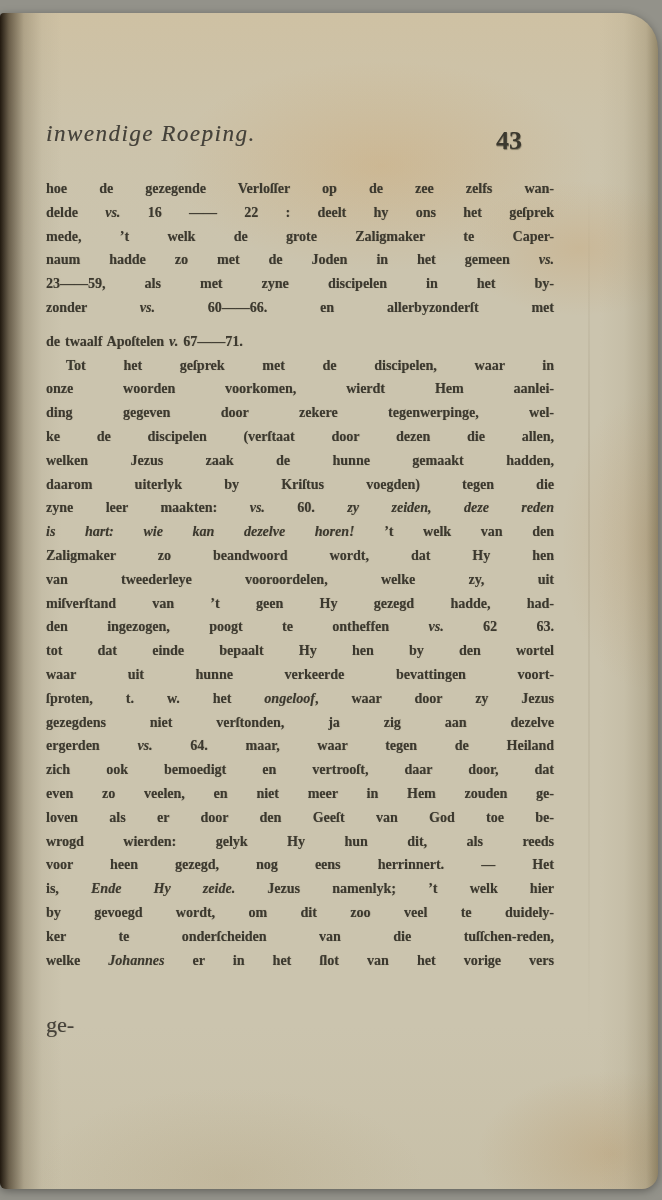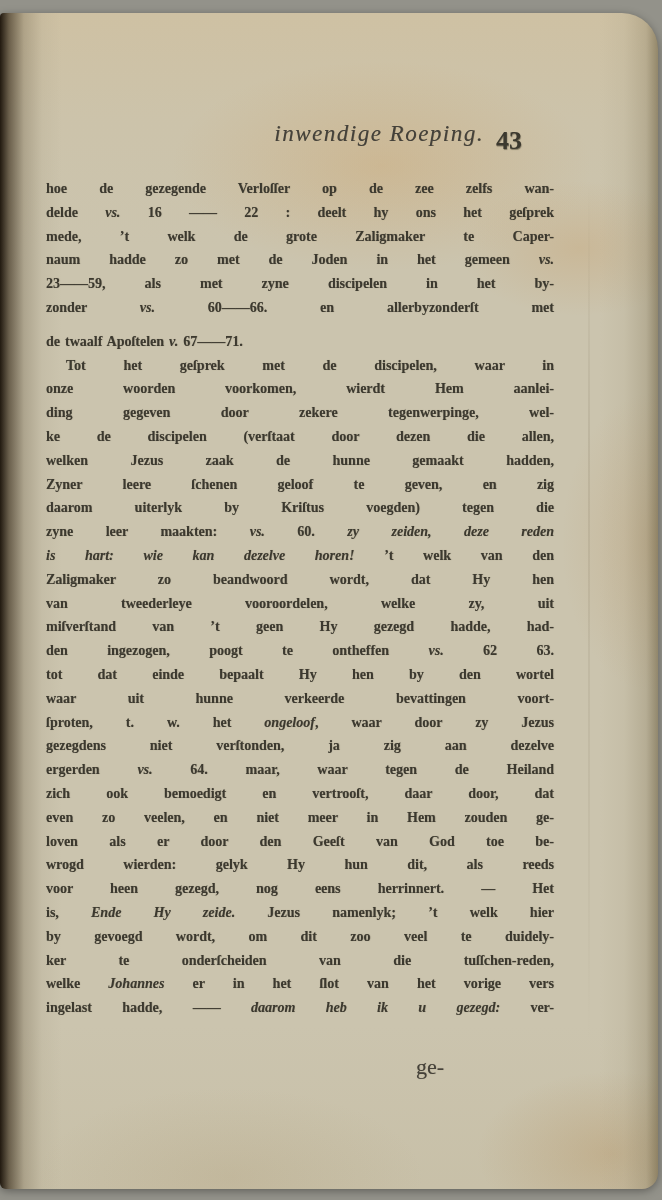--- a/index.html
+++ b/index.html
@@ -39,21 +39,21 @@
     background: linear-gradient(180deg, rgba(120,108,84,0), rgba(120,108,84,0.16) 30%, rgba(120,108,84,0.10) 70%, rgba(120,108,84,0));
   }
 
   .running-header {
     position: absolute;
     left: 46px; top: 108px;
     width: 508px; height: 34px;
   }
   .running-title {
     position: absolute; left: 0; right: 70px;
-    text-align: right;
+    text-align: left;
     font-style: italic;
     font-size: 23px;
     letter-spacing: 1.5px;
     color: #44413a;
     text-shadow: 0.4px 0.4px 0.6px rgba(62,56,40,0.45);
   }
   .page-number {
     position: absolute; right: 32px; top: 5px;
     font-size: 26px;
     font-weight: bold;
@@ -76,23 +76,23 @@
     text-align-last: justify;
     white-space: normal;
     word-spacing: 1.5px;
   }
   .line.no-just { text-align-last: left; margin-top: 10px; }
   .line.indent { text-indent: 20px; }
   .it { font-style: italic; }
 
   .catchword-row {
     position: absolute;
-    left: 46px; top: 1041px;
+    left: 46px; top: 999px;
     width: 508px;
-    text-align: right;
+    text-align: left;
     padding-right: 0;
     box-sizing: border-box;
   }
   .catchword {
     display: inline-block;
     margin-right: 110px;
     font-size: 22px;
     color: #46423a;
     text-shadow: 0.4px 0.4px 0.7px rgba(58,52,38,0.4);
   }
@@ -115,21 +115,20 @@
         <div class="line"><span>mede, ’t welk de grote Zaligmaker te Caper-</span></div>
         <div class="line"><span>naum hadde zo met de Joden in het gemeen </span><span class="it">vs.</span></div>
         <div class="line"><span>23——59, als met zyne discipelen in het by-</span></div>
         <div class="line"><span>zonder </span><span class="it">vs.</span><span> 60——66. en allerbyzonderſt met</span></div>
         <div class="line no-just"><span>de twaalf Apoſtelen </span><span class="it">v.</span><span> 67——71.</span></div>
         <div class="line indent"><span>Tot het geſprek met de discipelen, waar in</span></div>
         <div class="line"><span>onze woorden voorkomen, wierdt Hem aanlei-</span></div>
         <div class="line"><span>ding gegeven door zekere tegenwerpinge, wel-</span></div>
         <div class="line"><span>ke de discipelen (verſtaat door dezen die allen,</span></div>
         <div class="line"><span>welken Jezus zaak de hunne gemaakt hadden,</span></div>
-        <div class="line"><span>Zyner leere ſchenen geloof te geven, en zig</span></div>
         <div class="line"><span>daarom uiterlyk by Kriſtus voegden) tegen die</span></div>
         <div class="line"><span>zyne leer maakten: </span><span class="it">vs.</span><span> 60. </span><span class="it">zy zeiden,</span><span> </span><span class="it">deze reden</span></div>
         <div class="line"><span class="it">is hart: wie kan dezelve horen!</span><span> ’t welk van den</span></div>
         <div class="line"><span>Zaligmaker zo beandwoord wordt, dat Hy hen</span></div>
         <div class="line"><span>van tweederleye vooroordelen, welke zy, uit</span></div>
         <div class="line"><span>miſverſtand van ’t geen Hy gezegd hadde, had-</span></div>
         <div class="line"><span>den ingezogen, poogt te ontheffen </span><span class="it">vs.</span><span> 62 63.</span></div>
         <div class="line"><span>tot dat einde bepaalt Hy hen by den wortel</span></div>
         <div class="line"><span>waar uit hunne verkeerde bevattingen voort-</span></div>
         <div class="line"><span>ſproten, t. w. het </span><span class="it">ongeloof</span><span>, waar door zy Jezus</span></div>
@@ -137,20 +136,19 @@
         <div class="line"><span>ergerden </span><span class="it">vs.</span><span> 64. maar, waar tegen de Heiland</span></div>
         <div class="line"><span>zich ook bemoedigt en vertrooſt, daar door, dat</span></div>
         <div class="line"><span>even zo veelen, en niet meer in Hem zouden ge-</span></div>
         <div class="line"><span>loven als er door den Geeſt van God toe be-</span></div>
         <div class="line"><span>wrogd wierden: gelyk Hy hun dit, als reeds</span></div>
         <div class="line"><span>voor heen gezegd, nog eens herrinnert. — Het</span></div>
         <div class="line"><span>is, </span><span class="it">Ende Hy zeide.</span><span> Jezus namenlyk; ’t welk hier</span></div>
         <div class="line"><span>by gevoegd wordt, om dit zoo veel te duidely-</span></div>
         <div class="line"><span>ker te onderſcheiden van die tuſſchen-reden,</span></div>
         <div class="line"><span>welke </span><span class="it">Johannes</span><span> er in het ſlot van het vorige vers</span></div>
-        <div class="line"><span>ingelast hadde, —— </span><span class="it">daarom heb ik u gezegd:</span><span> ver-</span></div>
       </div>
 
     <div class="catchword-row">
       <span class="catchword">ge-</span>
     </div>
   </div>
 </div>
 
 </body></html>

